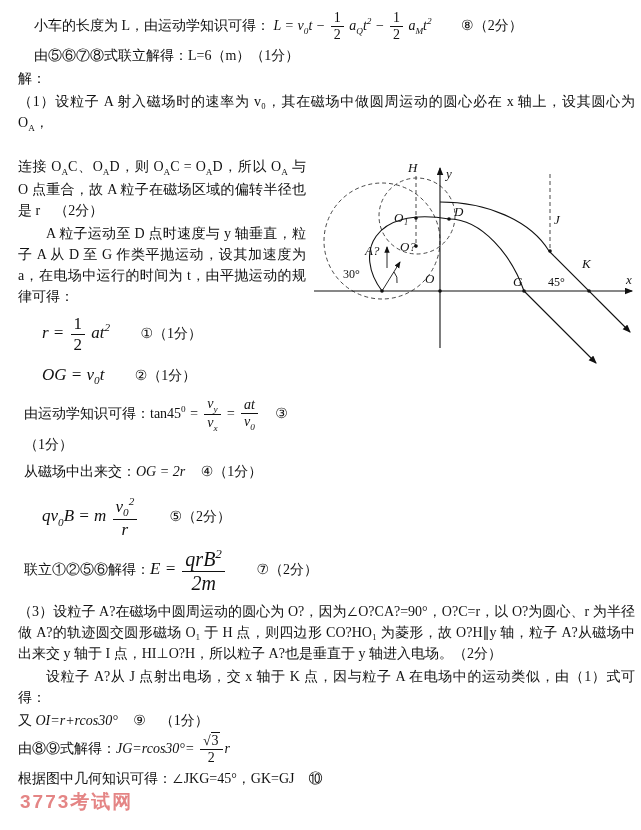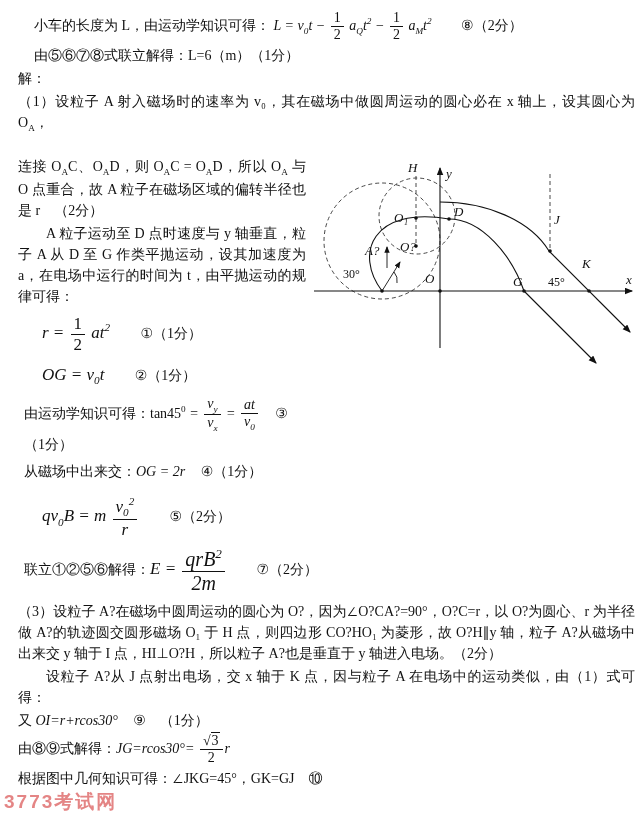--- a/index.html
+++ b/index.html
@@ -20,21 +20,21 @@
   .eq{font-family:"Liberation Serif",serif;font-style:italic;font-size:17px;margin:7px 0 7px 24px}
   .eqline{margin:6px 0 6px 6px}
   .tag{font-style:normal;font-size:14px;margin-left:26px}
   .tag-sm{font-style:normal;font-size:14px;margin-left:12px}
   .frac{display:inline-block;vertical-align:middle;text-align:center;line-height:1.15;margin:0 2px}
   .frac .fn{display:block;border-bottom:1px solid #111;padding:0 3px}
   .frac .fd{display:block}
   .frac.num-up{font-style:normal}
   .ovl{border-top:1px solid #111;padding:0 1px}
   sub,sup{font-size:0.66em}
-  .wm{position:absolute;left:4px;top:788px;font-family:"Liberation Sans",sans-serif;
+  .wm{position:absolute;left:20px;top:788px;font-family:"Liberation Sans",sans-serif;
       font-weight:bold;font-size:19px;letter-spacing:2px;opacity:.85}
   svg .lbl{font-family:"Liberation Serif",serif;font-style:italic;font-size:13px;fill:#111}
   svg .lbl-n{font-family:"Liberation Serif",serif;font-style:normal;font-size:12px;fill:#111}
   svg .dash{stroke:#333;stroke-width:.9;fill:none;stroke-dasharray:4 3}
   svg .solid{stroke:#111;stroke-width:1.1;fill:none}
   svg .thin{stroke:#111;stroke-width:.9;fill:none}
   svg .dot{fill:#111}
 </style>
 </head>
 <body>

